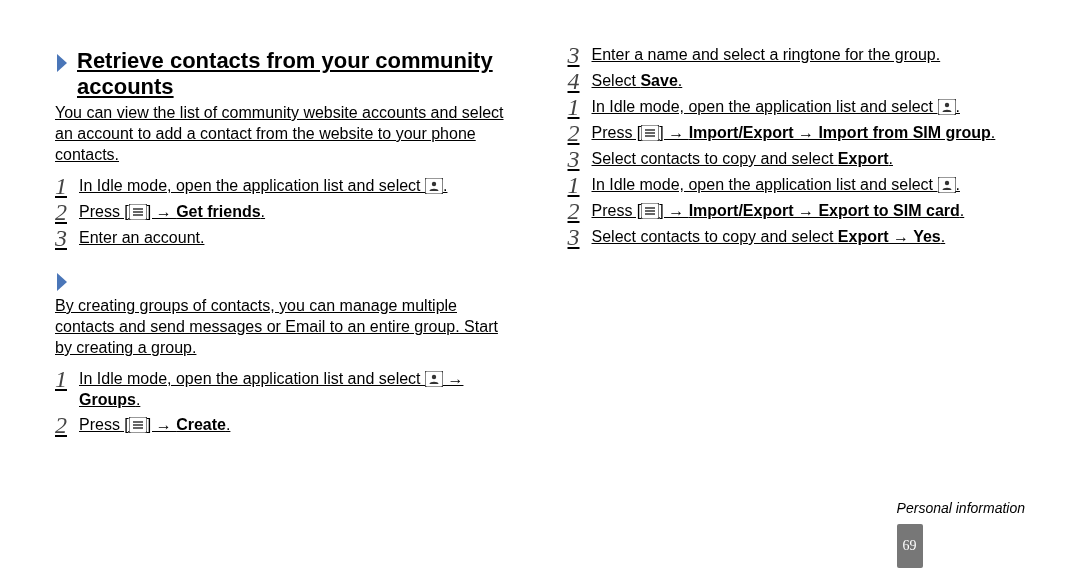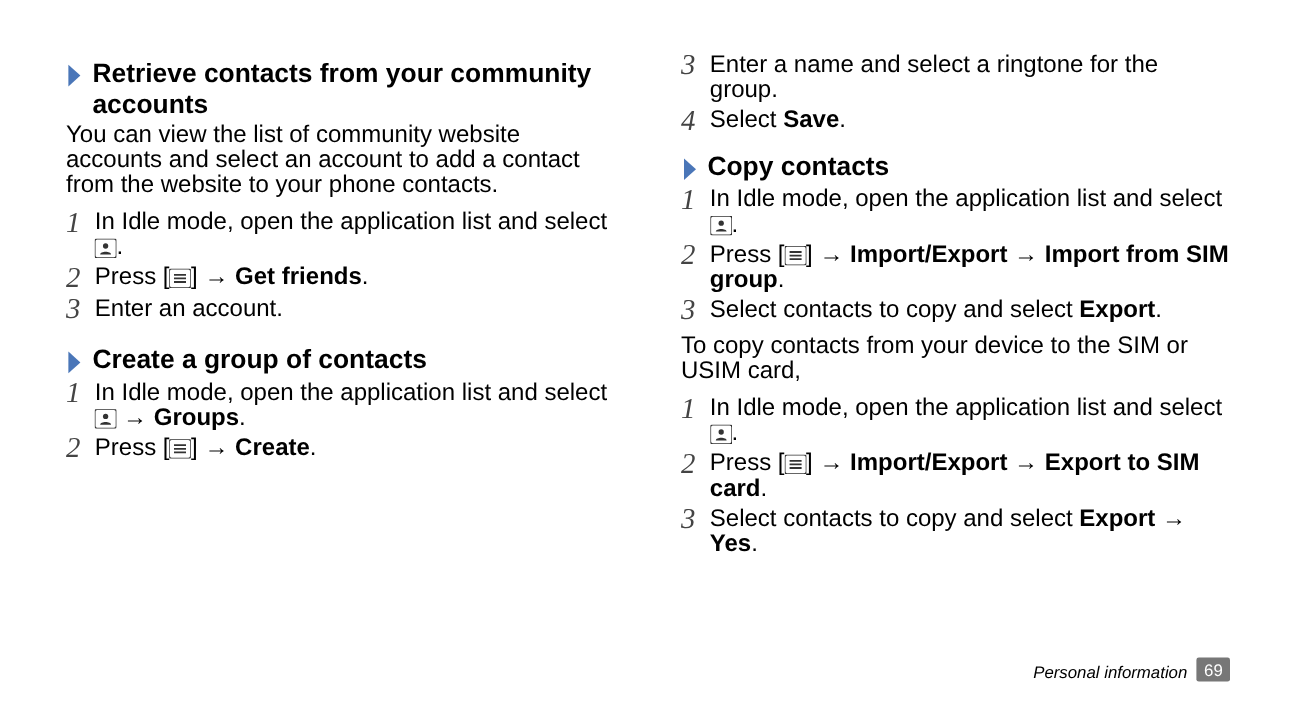--- a/index.html
+++ b/index.html
@@ -10,20 +10,21 @@
     height: 586px;
     background: #fff;
     box-sizing: border-box;
     position: relative;
     color: #000;
   }
   .page {
     display: flex;
     padding: 40px 55px 0 55px;
     gap: 55px;
+    text-decoration: underline;
   }
   .col {
     flex: 1;
     min-width: 0;
   }
   .section-heading {
     display: flex;
     align-items: flex-start;
     margin: 8px 0 2px 0;
   }
@@ -34,68 +35,70 @@
     margin-top: 4px;
     margin-right: 8px;
   }
   .chevron svg { display: block; }
   .heading-text {
     font-size: 22px;
     font-weight: 700;
     line-height: 26px;
   }
   .body-text {
-    font-size: 20px;
+    font-size: 16px;
     line-height: 21px;
     margin: 2px 0 10px 0;
   }
   .step {
     display: flex;
     align-items: flex-start;
     margin: 4px 0;
   }
   .step-num {
     font-family: Georgia, "Times New Roman", serif;
     font-style: italic;
     font-size: 24px;
     width: 24px;
     flex: 0 0 auto;
     text-align: left;
     line-height: 22px;
     color: #444;
     font-weight: 400;
   }
   .step-body {
-    font-size: 20px;
+    font-size: 16px;
     line-height: 21px;
     flex: 1;
   }
   .inline-icon {
     display: inline-block;
     width: 18px;
     height: 16px;
     vertical-align: -3px;
   }
   .footer {
     position: absolute;
     bottom: 18px;
     right: 55px;
     font-size: 14px;
     font-style: italic;
     display: flex;
-    align-items: flex-end;
+    align-items: flex-start;
     gap: 8px;
+    flex-direction: column;
   }
   .footer .pg {
     font-style: normal;
     background: #777;
     color: #fff;
-    padding: 2px 6px;
+    padding: 14px 6px;
     font-size: 14px;
     border-radius: 2px;
+    font-family: Liberation Serif, serif;
   }
   strong { font-weight: 700; }
 </style>
 </head>
 <body>
 
 <div class="page">
 
   <div class="col">
 
@@ -136,22 +139,22 @@
       <span class="step-num">3</span>
       <span class="step-body">Enter an account.</span>
     </div>
 
     <div class="section-heading" style="margin-top:18px;">
       <span class="chevron">
         <svg viewBox="0 0 14 22">
             <polygon points="2,2 12,11 2,20" fill="#4a76b8"></polygon>
           </svg>
       </span>
-      <span class="heading-text">Create a group of contacts</span>
-    </div>
+    </div>
+    <div class="body-text">By creating groups of contacts, you can manage multiple contacts and send messages or Email to an entire group. Start by creating a group.</div>
 
     <div class="step">
       <span class="step-num">1</span>
       <span class="step-body">
         <span>In Idle mode, open the application list and select </span><span class="inline-icon"><svg viewBox="0 0 18 16">
               <rect x="0" y="0" width="18" height="16" rx="2" fill="none" stroke="#333" stroke-width="1.2"></rect>
               <circle cx="9" cy="6" r="2.2" fill="#333"></circle>
               <path d="M4.5 13 C4.5 10 13.5 10 13.5 13 Z" fill="#333"></path>
             </svg></span><span> → </span><strong>Groups</strong><span>.</span>
       </span>
@@ -177,28 +180,20 @@
       <span class="step-num">3</span>
       <span class="step-body">Enter a name and select a ringtone for the group.</span>
     </div>
     <div class="step">
       <span class="step-num">4</span>
       <span class="step-body">
         <span>Select </span><strong>Save</strong><span>.</span>
       </span>
     </div>
 
-    <div class="section-heading" style="margin-top:14px;">
-      <span class="chevron">
-        <svg viewBox="0 0 14 22">
-            <polygon points="2,2 12,11 2,20" fill="#4a76b8"></polygon>
-          </svg>
-      </span>
-      <span class="heading-text">Copy contacts</span>
-    </div>
 
     <div class="step">
       <span class="step-num">1</span>
       <span class="step-body">
         <span>In Idle mode, open the application list and select </span><span class="inline-icon"><svg viewBox="0 0 18 16">
               <rect x="0" y="0" width="18" height="16" rx="2" fill="none" stroke="#333" stroke-width="1.2"></rect>
               <circle cx="9" cy="6" r="2.2" fill="#333"></circle>
               <path d="M4.5 13 C4.5 10 13.5 10 13.5 13 Z" fill="#333"></path>
             </svg></span><span>.</span>
       </span>
@@ -214,21 +209,20 @@
             </svg></span><span>] → </span><strong>Import/Export → Import from SIM group</strong><span>.</span>
       </span>
     </div>
     <div class="step">
       <span class="step-num">3</span>
       <span class="step-body">
         <span>Select contacts to copy and select </span><strong>Export</strong><span>.</span>
       </span>
     </div>
 
-    <div class="body-text" style="margin-top:8px;">To copy contacts from your device to the SIM or USIM card,</div>
 
     <div class="step">
       <span class="step-num">1</span>
       <span class="step-body">
         <span>In Idle mode, open the application list and select </span><span class="inline-icon"><svg viewBox="0 0 18 16">
               <rect x="0" y="0" width="18" height="16" rx="2" fill="none" stroke="#333" stroke-width="1.2"></rect>
               <circle cx="9" cy="6" r="2.2" fill="#333"></circle>
               <path d="M4.5 13 C4.5 10 13.5 10 13.5 13 Z" fill="#333"></path>
             </svg></span><span>.</span>
       </span>

